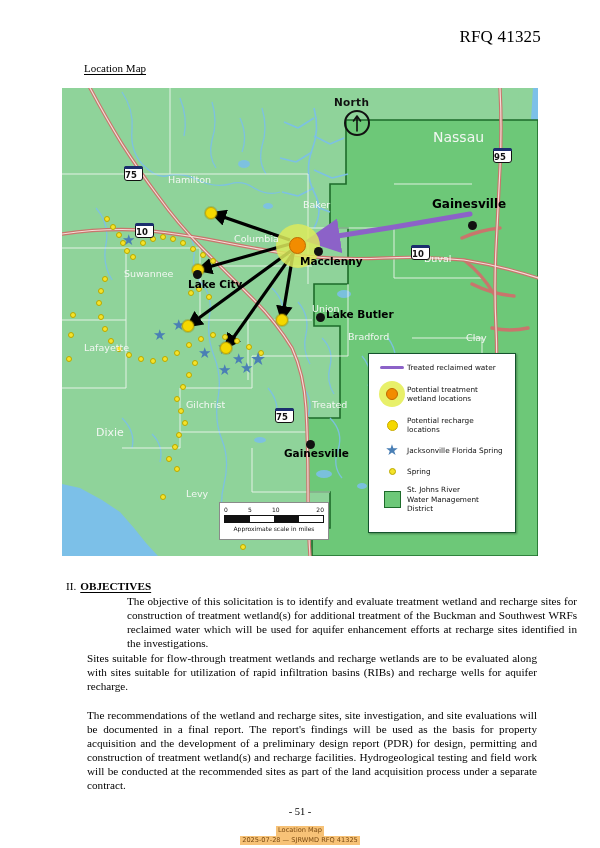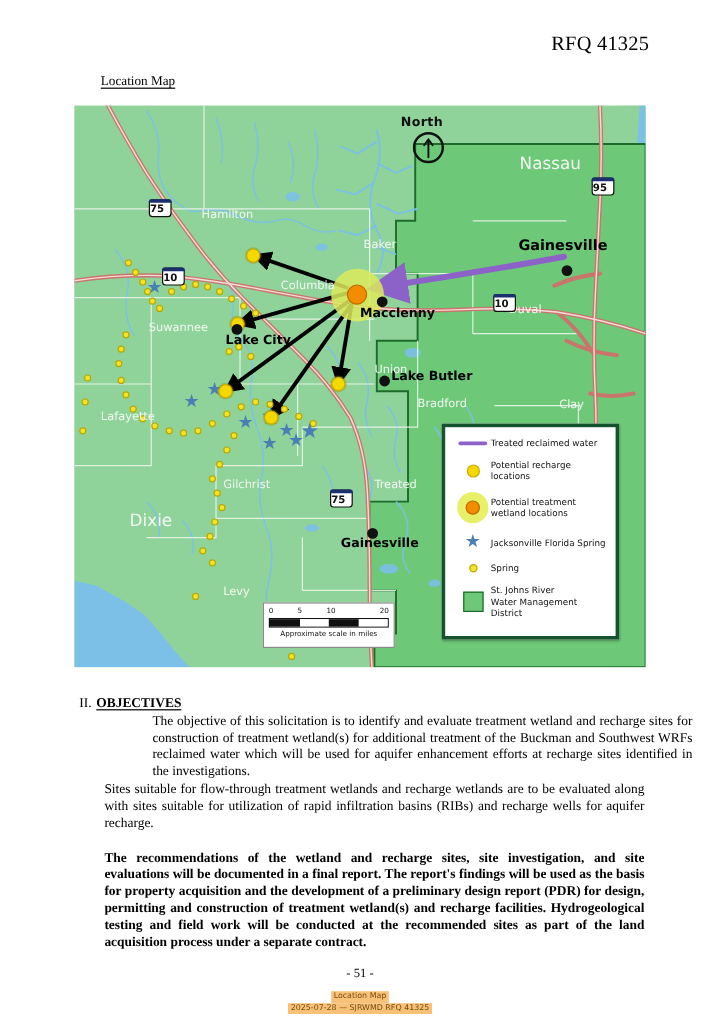--- a/index.html
+++ b/index.html
@@ -40,21 +40,21 @@
 
   
   .spring{position:absolute;width:6px;height:6px;background:#f5e32a;border:1px solid #b9a800;border-radius:50%;}
   .recharge{position:absolute;width:12px;height:12px;background:#f5d800;border:1px solid #c9ab00;border-radius:50%;
      box-shadow:0 0 0 1px rgba(150,140,0,.35);}
   .treat-halo{position:absolute;width:44px;height:44px;border-radius:50%;background:#dcea5c;opacity:.85;}
   .treat{position:absolute;width:17px;height:17px;background:#f28c00;border:1px solid #c06a00;border-radius:50%;}
 
   
   .legend{position:absolute;left:306px;top:265px;width:148px;height:180px;background:#fff;
-     border:3px solid #14532d;box-shadow:1px 1px 2px rgba(0,0,0,.35);padding:9px 8px;}
+     border:1px solid #14532d;box-shadow:1px 1px 2px rgba(0,0,0,.35);padding:9px 8px;}
   .lrow{display:flex;align-items:center;margin-bottom:9px;}
   .lrow .sym{width:30px;flex:0 0 30px;display:flex;align-items:center;justify-content:center;}
   .lrow .txt{font-family:"DejaVu Sans",sans-serif;font-size:7.3px;color:#111;line-height:1.25;}
   .sw-line{width:24px;height:3.5px;background:#8c62c8;border-radius:2px;}
   .sw-halo{position:relative;width:26px;height:26px;border-radius:50%;background:#e8f06a;display:flex;align-items:center;justify-content:center;}
   .sw-halo i{width:12px;height:12px;background:#f28c00;border:1px solid #c06a00;border-radius:50%;display:block;}
   .sw-dot{width:11px;height:11px;background:#f5d800;border:1px solid #c9ab00;border-radius:50%;}
   .sw-sp{width:7px;height:7px;background:#f5e32a;border:1px solid #b9a800;border-radius:50%;}
   .sw-box{width:17px;height:17px;background:#6dc878;border:1.5px solid #1d6b2a;}
   .star{color:#4a7fb5;font-size:15px;line-height:1;}
@@ -68,21 +68,21 @@
   .scbar i{display:block;height:100%;}
   .sclbl{text-align:center;font-size:6px;color:#111;margin-top:2px;}
 
   
   .sec{position:absolute;left:66px;top:576px;width:470px;}
   .secnum{font-size:11.2px;}
   .sectitle{font-size:11.2px;font-weight:bold;text-decoration:underline;text-underline-offset:2px;}
   .para{position:absolute;left:87px;width:450px;font-size:11.2px;line-height:14.1px;text-align:justify;}
   .p1{top:594px;margin-left:40px;}
   .p2{top:651px;}
-  .p3{top:708px;font-weight:bold;}
+  .p3{top:708px;}
 
   
   .pgno{position:absolute;left:0;top:806px;width:600px;text-align:center;font-size:10.5px;}
   .annot{position:absolute;left:0;top:826px;width:600px;text-align:center;
      font-family:"DejaVu Sans",sans-serif;font-size:6.6px;line-height:9.5px;color:#7a4a12;}
   .annot span{background:#f7c277;padding:0 2px;display:inline-block;}
 </style>
 </head>
 <body>
 
@@ -297,50 +297,50 @@
     <div class="countylbl" style="left:371px;top:41px;font-size:14px">Nassau</div>
     <div class="countylbl" style="left:172px;top:145px;font-size:9.5px">Columbia</div>
     <div class="countylbl" style="left:362px;top:165px;font-size:9.5px">Duval</div>
     <div class="countylbl" style="left:62px;top:180px;font-size:9.5px">Suwannee</div>
     <div class="countylbl" style="left:250px;top:215px;font-size:9.5px">Union</div>
     <div class="countylbl" style="left:286px;top:243px;font-size:9.5px">Bradford</div>
     <div class="countylbl" style="left:404px;top:244px;font-size:9.5px">Clay</div>
     <div class="countylbl" style="left:22px;top:254px;font-size:9.5px">Lafayette</div>
     <div class="countylbl" style="left:124px;top:311px;font-size:9.5px">Gilchrist</div>
     <div class="countylbl" style="left:250px;top:311px;font-size:9.5px">Treated</div>
-    <div class="countylbl" style="left:46px;top:338px;font-size:14px">Dixie</div>
+    <div class="countylbl" style="left:34px;top:338px;font-size:11px">Dixie</div>
     <div class="countylbl" style="left:124px;top:400px;font-size:9.5px">Levy</div>
 
     <div class="shield" style="left:62px;top:78px"><span class="cap2"></span><span>75</span></div>
     <div class="shield" style="left:73px;top:135px"><span class="cap2"></span><span>10</span></div>
     <div class="shield" style="left:349px;top:157px"><span class="cap2"></span><span>10</span></div>
     <div class="shield" style="left:431px;top:60px"><span class="cap2"></span><span>95</span></div>
     <div class="shield" style="left:213px;top:320px"><span class="cap2"></span><span>75</span></div>
 
     <div class="legend">
       <div class="lrow">
         <span class="sym">
             <i class="sw-line"></i>
           </span>
         <span class="txt">Treated reclaimed water</span>
       </div>
       <div class="lrow">
         <span class="sym">
-            <i class="sw-dot"></i>
-          </span>
-        <span class="txt">Potential recharge locations</span>
-      </div>
-      <div class="lrow">
-        <span class="sym">
             <span class="sw-halo">
               <i></i>
             </span>
           </span>
         <span class="txt" style="white-space:pre-line">Potential treatment
 wetland locations</span>
+      </div>
+      <div class="lrow">
+        <span class="sym">
+            <i class="sw-dot"></i>
+          </span>
+        <span class="txt">Potential recharge locations</span>
       </div>
       <div class="lrow">
         <span class="sym">
             <span class="star">★</span>
           </span>
         <span class="txt">Jacksonville Florida Spring</span>
       </div>
       <div class="lrow">
         <span class="sym">
             <i class="sw-sp"></i>

